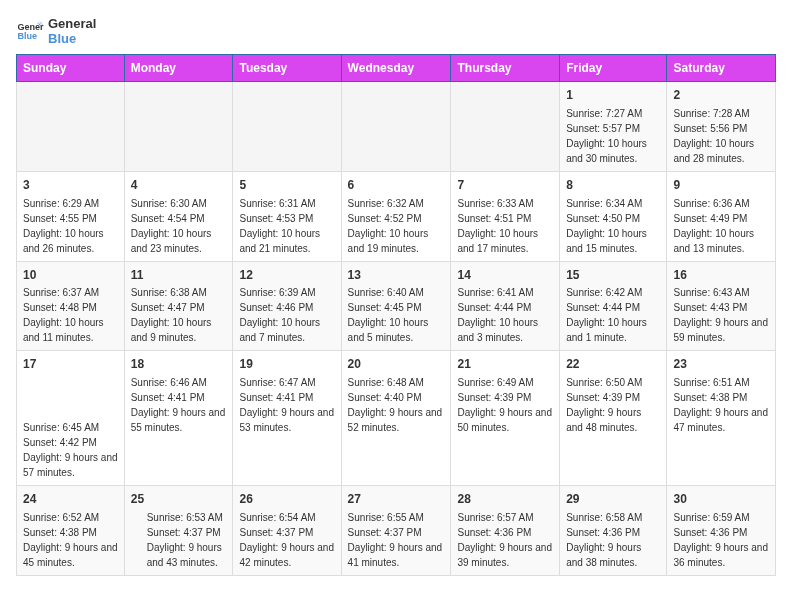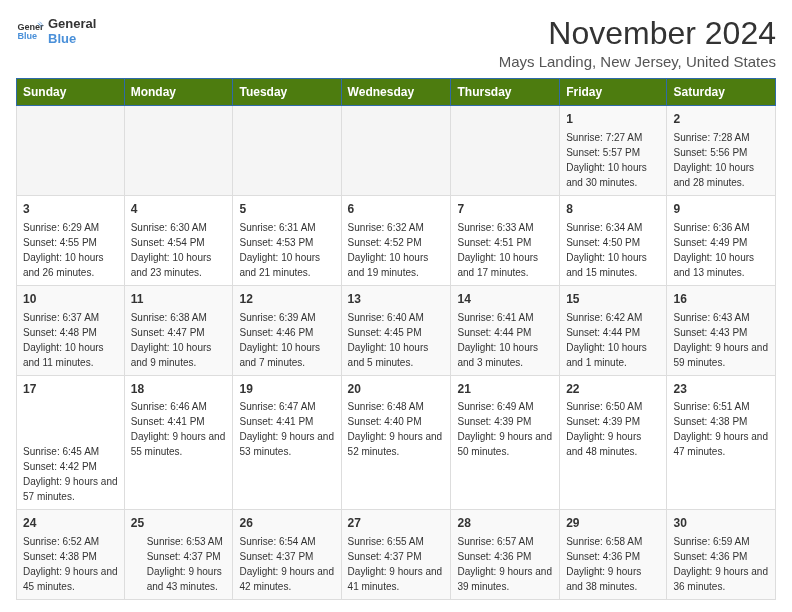--- a/index.html
+++ b/index.html
@@ -38,21 +38,21 @@
       font-size: 15px;
       color: #555;
       margin-top: 2px;
     }
     .calendar {
       width: 100%;
       border-collapse: collapse;
       font-size: 10.5px;
     }
     .calendar thead tr th {
-      background-color: #4d7c0f;
+      background-color: #d946ef;
       color: #fff;
       text-align: left;
       padding: 6px 6px;
       font-size: 12px;
       font-weight: bold;
       border: 1px solid #2e6aa8;
     }
     .calendar tbody tr td {
       vertical-align: top;
       padding: 5px 6px;
@@ -93,24 +93,20 @@
       <text x="2" y="18" font-size="13" font-weight="bold" fill="#333">General</text>
       <text x="2" y="32" font-size="13" font-weight="bold" fill="#4a90d9">Blue</text>
       <polygon points="30,8 38,16 34,10" fill="#4a90d9"></polygon>
       <polygon points="32,6 40,14 36,8" fill="#4a90d9" opacity="0.6"></polygon>
     </svg>
     <div>
       <div style="font-size:13px; font-weight:bold; color:#333;">General</div>
       <div style="font-size:13px; font-weight:bold; color:#4a90d9;">Blue</div>
     </div>
   </div>
-  <div class="title-block">
-    <div class="main-title">November 2024</div>
-    <div class="subtitle">Mays Landing, New Jersey, United States</div>
-  </div>
 </div>
 
 <table class="calendar">
   <thead>
     <tr>
     <th>Sunday</th>
         <th>Monday</th>
         <th>Tuesday</th>
         <th>Wednesday</th>
         <th>Thursday</th>

